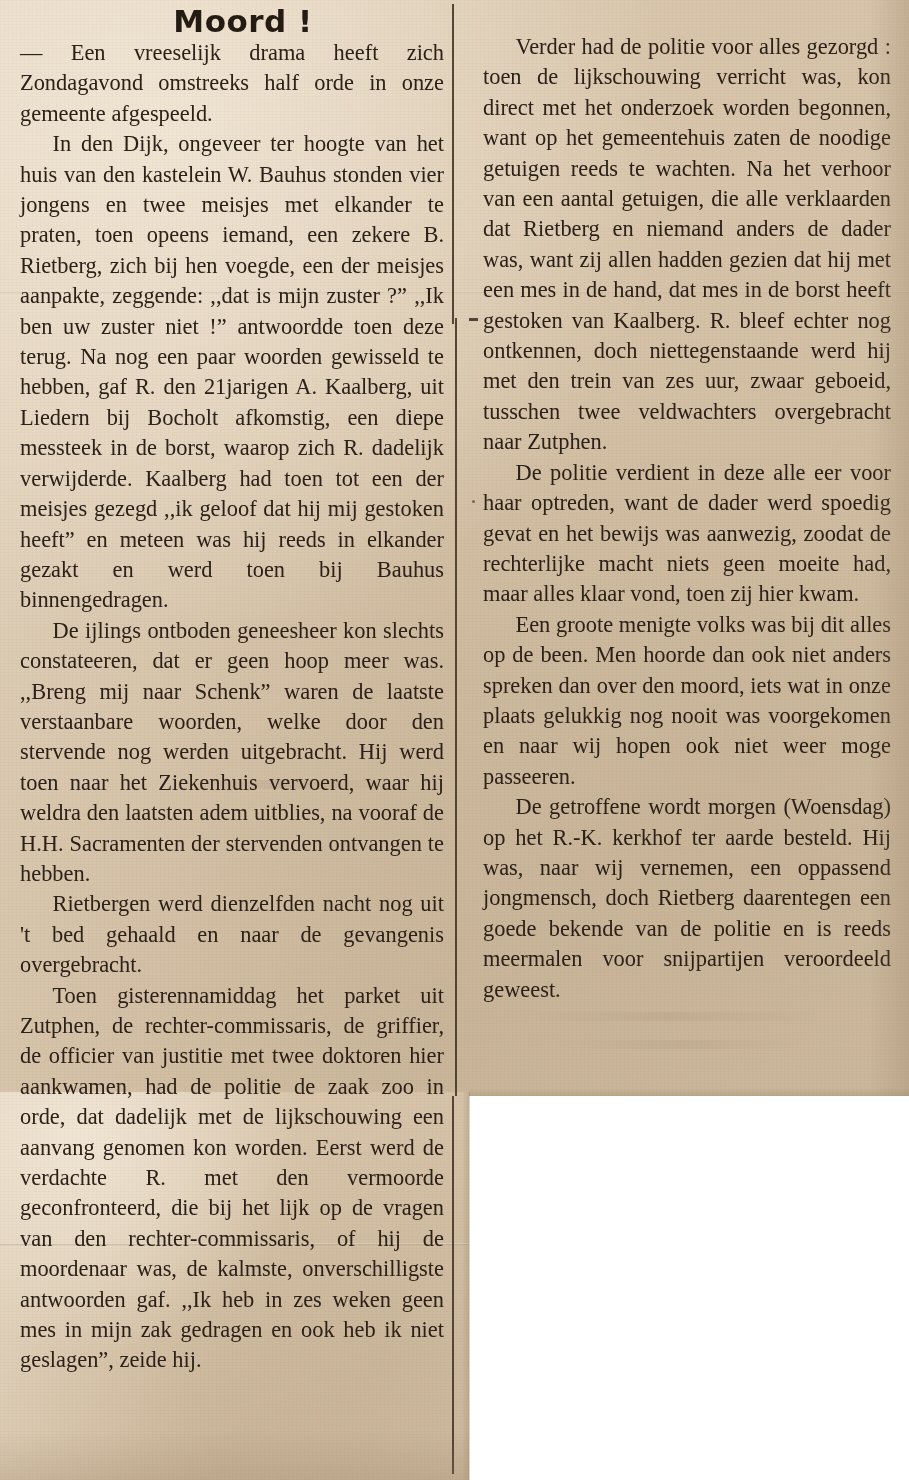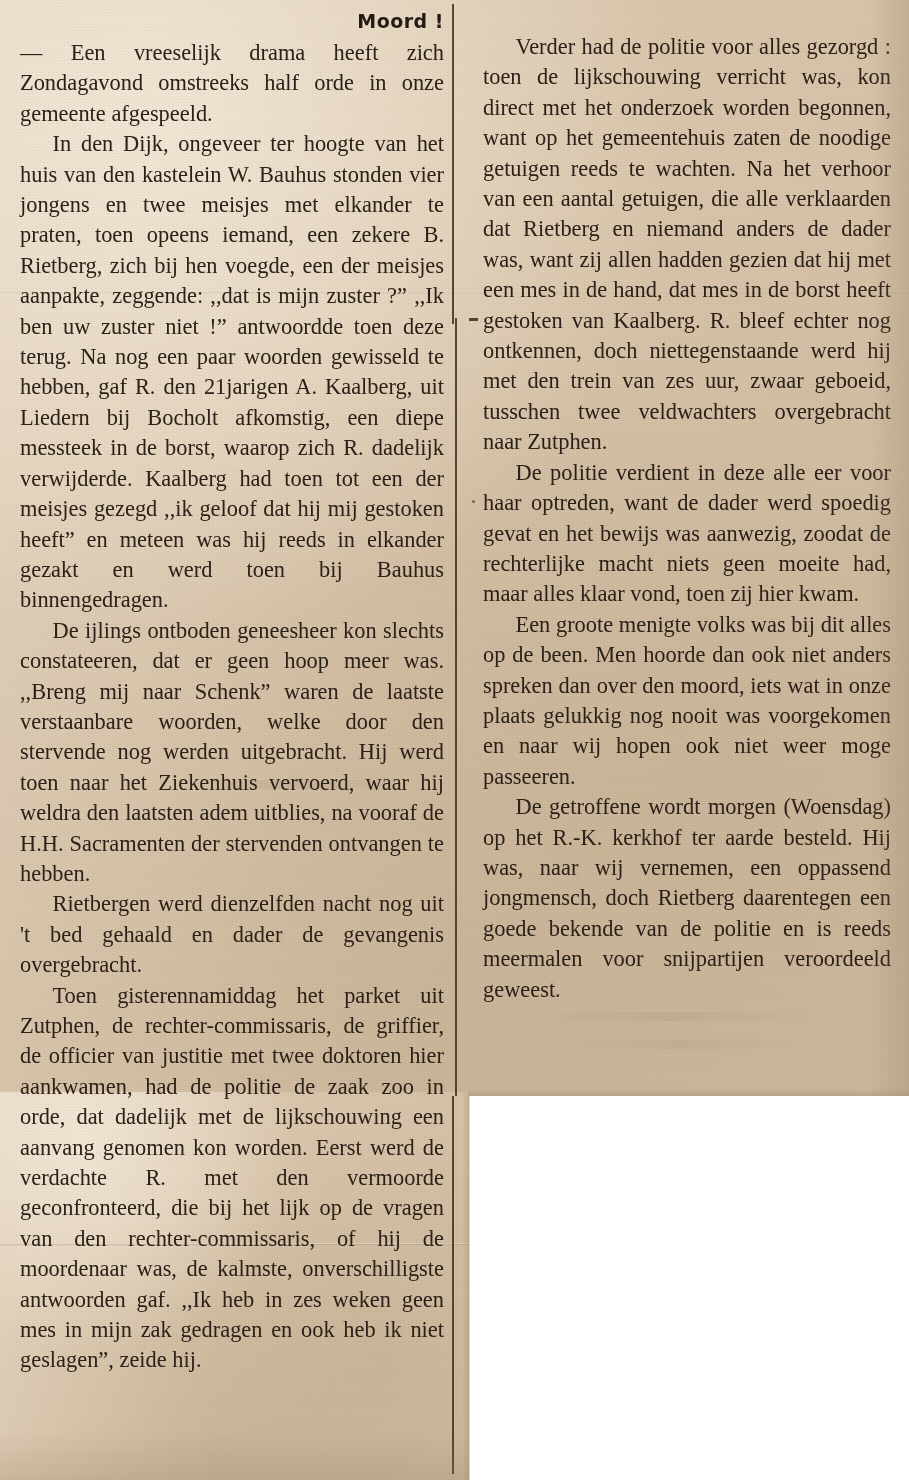--- a/index.html
+++ b/index.html
@@ -80,27 +80,27 @@
     text-indent: 1.45em;
   }
   .column p.no-indent { text-indent: 0; }
 
   
   .column p { text-align-last: left; }
 
   .headline {
     font-family: "DejaVu Sans", "Liberation Sans", sans-serif;
     font-weight: bold;
-    font-size: 19px;
+    font-size: 31px;
     line-height: 30px;
     letter-spacing: 0.5px;
     color: #241b13;
     margin: 0 0 2px 22px;
     text-indent: 0;
-    text-align: right;
+    text-align: center;
   }
 
   
   .col-rule {
     position: absolute;
     width: 2px;
     background: #4a3a29;
     opacity: 0.92;
   }
   #col-rule-upper { left: 452px; top: 4px;    height: 320px; }
@@ -175,21 +175,21 @@
   <div class="col-rule" id="col-rule-tail"></div>
 
   <div class="ink-fleck" id="fleck-dash"></div>
   <div class="ink-fleck" id="fleck-dot"></div>
 
   <div class="column" id="column-left">
     <h1 class="headline">Moord !</h1>
     <p class="no-indent">— Een vreeselijk drama heeft zich Zondagavond omstreeks half orde in onze gemeente afgespeeld.</p>
     <p>In den Dijk, ongeveer ter hoogte van het huis van den kastelein W. Bauhus stonden vier jongens en twee meisjes met elkander te praten, toen opeens iemand, een zekere B. Rietberg, zich bij hen voegde, een der meisjes aanpakte, zeggende: ,,dat is mijn zuster ?” ,,Ik ben uw zuster niet !” antwoordde toen deze terug. Na nog een paar woorden gewisseld te hebben, gaf R. den 21jarigen A. Kaalberg, uit Liedern bij Bocholt afkomstig, een diepe messteek in de borst, waarop zich R. dadelijk verwijderde. Kaalberg had toen tot een der meisjes gezegd ,,ik geloof dat hij mij gestoken heeft” en meteen was hij reeds in elkander gezakt en werd toen bij Bauhus binnengedragen.</p>
     <p>De ijlings ontboden geneesheer kon slechts constateeren, dat er geen hoop meer was. ,,Breng mij naar Schenk” waren de laatste verstaanbare woorden, welke door den stervende nog werden uitgebracht. Hij werd toen naar het Ziekenhuis vervoerd, waar hij weldra den laatsten adem uitblies, na vooraf de H.H. Sacramenten der stervenden ontvangen te hebben.</p>
-    <p>Rietbergen werd dienzelfden nacht nog uit 't bed gehaald en dader de gevangenis overgebracht.</p>
+    <p>Rietbergen werd dienzelfden nacht nog uit 't bed gehaald en naar de gevangenis overgebracht.</p>
     <p>Toen gisterennamiddag het parket uit Zutphen, de rechter-commissaris, de griffier, de officier van justitie met twee doktoren hier aankwamen, had de politie de zaak zoo in orde, dat dadelijk met de lijkschouwing een aanvang genomen kon worden. Eerst werd de verdachte R. met den vermoorde geconfronteerd, die bij het lijk op de vragen van den rechter-commissaris, of hij de moordenaar was, de kalmste, onverschilligste antwoorden gaf. ,,Ik heb in zes weken geen mes in mijn zak gedragen en ook heb ik niet geslagen”, zeide hij.</p>
   </div>
 
   <div class="column" id="column-right">
     <p>Verder had de politie voor alles gezorgd : toen de lijkschouwing verricht was, kon direct met het onderzoek worden begonnen, want op het gemeentehuis zaten de noodige getuigen reeds te wachten. Na het verhoor van een aantal getuigen, die alle verklaarden dat Rietberg en niemand anders de dader was, want zij allen hadden gezien dat hij met een mes in de hand, dat mes in de borst heeft gestoken van Kaalberg. R. bleef echter nog ontkennen, doch niettegenstaande werd hij met den trein van zes uur, zwaar geboeid, tusschen twee veldwachters overgebracht naar Zutphen.</p>
     <p>De politie verdient in deze alle eer voor haar optreden, want de dader werd spoedig gevat en het bewijs was aanwezig, zoodat de rechterlijke macht niets geen moeite had, maar alles klaar vond, toen zij hier kwam.</p>
     <p>Een groote menigte volks was bij dit alles op de been. Men hoorde dan ook niet anders spreken dan over den moord, iets wat in onze plaats gelukkig nog nooit was voorgekomen en naar wij hopen ook niet weer moge passeeren.</p>
     <p>De getroffene wordt morgen (Woensdag) op het R.-K. kerkhof ter aarde besteld. Hij was, naar wij vernemen, een oppassend jongmensch, doch Rietberg daarentegen een goede bekende van de politie en is reeds meermalen voor snijpartijen veroordeeld geweest.</p>
   </div>
 

